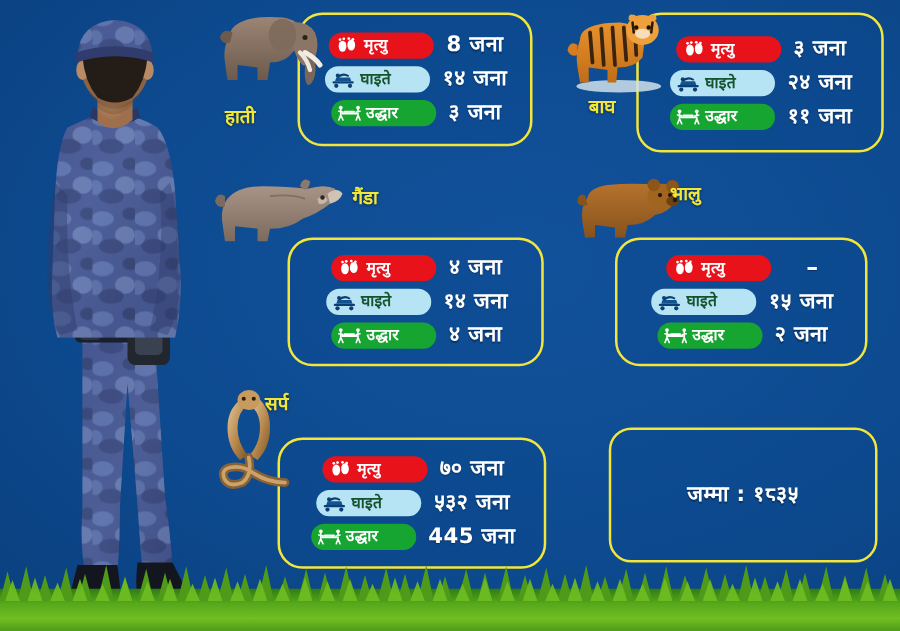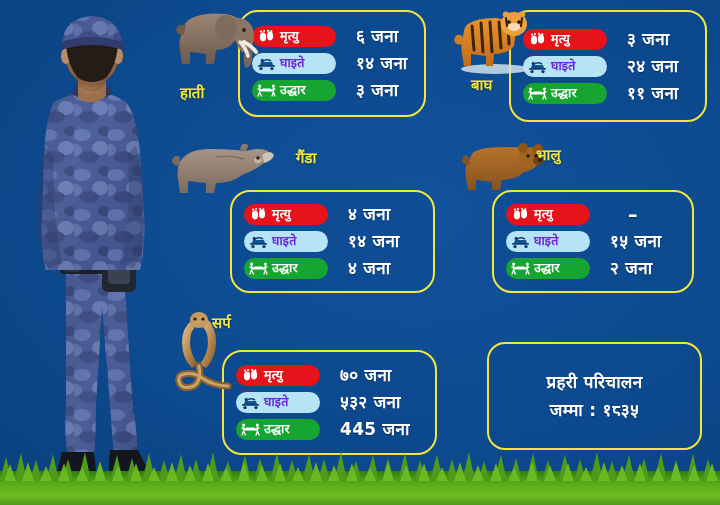--- a/index.html
+++ b/index.html
@@ -49,41 +49,42 @@
     box-sizing:border-box;
   }
   .rows{
     position:absolute;left:0;top:0;right:0;bottom:0;
     display:flex;flex-direction:column;justify-content:center;
     padding:6px 10px 6px 12px;
     box-sizing:border-box;
     gap:2px;
   }
   .row{
-    display:flex;align-items:center;gap:20px;
+    display:flex;align-items:center;gap:10px;
     height:25px;
+    justify-content:center;
   }
   .badge{
     display:flex;align-items:center;gap:4px;
     height:21px;min-width:84px;
     border-radius:11px;
     padding:0 9px 0 5px;
     box-sizing:border-box;
     flex:0 0 auto;
   }
   .badge .bicon{width:19px;height:15px;flex:0 0 auto;display:block;}
   .badge .bicon svg{display:block;width:19px;height:15px;overflow:visible;}
   .badge .btxt{
     font-size:12.5px;font-weight:bold;line-height:1;
     white-space:nowrap;letter-spacing:.2px;
   }
   .b-death{background:#e8121a;}
   .b-death .btxt{color:#ffffff;}
   .b-injured{background:#b7e4f4;}
-  .b-injured .btxt{color:#6d28d9;}
+  .b-injured .btxt{color:#14532d;}
   .b-rescue{background:#17a532;}
   .b-rescue .btxt{color:#ffffff;}
 
   .value{
     color:#ffffff;font-size:17px;font-weight:bold;
     white-space:nowrap;line-height:1;letter-spacing:.3px;
     text-shadow:0 1px 1px rgba(0,0,0,.35);
   }
   .value.dash{font-size:19px;padding-left:18px;}
 
@@ -235,21 +236,21 @@
       </defs>
       <path d="M10 22 Q4 30 6 42 L8 56 L16 56 L16 44 L34 46 L34 56 L42 56 L44 46 Q60 46 70 38 Q82 34 92 26 Q100 20 96 14 Q88 10 74 14 Q58 12 38 12 Q18 12 10 22 Z" fill="url(#rhigrad)"></path>
       <path d="M90 18 Q98 12 102 18 Q100 24 92 26 Z" fill="#cfc3b5"></path>
       <path d="M82 22 Q88 18 90 23 Q88 27 83 26 Z" fill="#c4b8ab"></path>
       <path d="M68 12 Q70 4 76 8 Q76 13 72 15 Z" fill="#8b7a6c"></path>
       <circle cx="86" cy="21" r="1.8" fill="#2d241d"></circle>
       <path d="M8 20 Q2 16 0 24 Q2 30 8 28 Z" fill="#7c6a5e"></path>
       <path d="M44 20 Q60 18 72 22" stroke="#6b5b4f" stroke-width="1.5" fill="none" opacity=".6"></path>
     </svg>
   </div>
-  <div class="aname" style="left:296px;top:151px;">गैंडा</div>
+  <div class="aname" style="left:282px;top:151px;">गैंडा</div>
 
   <div class="animal" style="left:462px;top:140px;width:84px;height:56px;">
     <svg viewBox="0 0 84 56" xmlns="http://www.w3.org/2000/svg">
       <defs>
         <linearGradient id="beagrad" x1="0" y1="0" x2="0" y2="1">
           <stop offset="0%" stop-color="#b5722c"></stop>
             <stop offset="100%" stop-color="#87531d"></stop>
         </linearGradient>
       </defs>
       <path d="M8 18 Q2 26 4 38 L6 50 L14 50 L14 40 L30 42 L30 50 L38 50 L40 40 Q54 40 62 32 Q74 30 78 20 Q78 10 66 8 Q44 6 24 8 Q10 10 8 18 Z" fill="url(#beagrad)"></path>
@@ -295,21 +296,21 @@
                 <ellipse cx="6" cy="8" rx="3.1" ry="4.4" fill="#fff"></ellipse>
                 <ellipse cx="13" cy="7" rx="3.1" ry="4.4" fill="#fff"></ellipse>
                 <circle cx="4" cy="2.6" r="1.1" fill="#fff"></circle>
                 <circle cx="7" cy="2" r="1.1" fill="#fff"></circle>
                 <circle cx="11" cy="1.8" r="1.1" fill="#fff"></circle>
                 <circle cx="14.3" cy="2.4" r="1.1" fill="#fff"></circle>
               </svg>
           </span>
           <span class="btxt">मृत्यु</span>
         </div>
-        <span class="value">६ जना</span>
+        <span class="value">8 जना</span>
       </div>
       <div class="row">
         <div class="badge b-injured">
           <span class="bicon">
             <svg viewBox="0 0 19 15">
                 <rect x="1" y="9" width="17" height="1.8" rx=".9" fill="#0b3f73"></rect>
                 <circle cx="4" cy="12.6" r="1.7" fill="#0b3f73"></circle>
                 <circle cx="15" cy="12.6" r="1.7" fill="#0b3f73"></circle>
                 <path d="M3 9 L4 6 L15 6 L16 9 Z" fill="#12528f"></path>
                 <path d="M5 6 Q9 2 14 5" stroke="#0b3f73" stroke-width="1.6" fill="none"></path>
@@ -545,21 +546,20 @@
               </svg>
           </span>
           <span class="btxt">उद्धार</span>
         </div>
         <span class="value">445 जना</span>
       </div>
     </div>
   </div>
 
   <div class="summary" style="left:487px;top:342px;width:215px;height:108px;">
-    <div>प्रहरी परिचालन</div>
     <div>जम्मा : १८३५</div>
   </div>
 
   <div class="grass-blades">
     <svg viewBox="0 0 720 30" preserveAspectRatio="none" xmlns="http://www.w3.org/2000/svg">
       <g fill="#4f9a18">
         <path d="M0 30 L6 6 L12 30 Z M14 30 L21 2 L27 30 Z M30 30 L36 9 L42 30 Z M46 30 L53 3 L59 30 Z M62 30 L68 8 L74 30 Z M78 30 L85 1 L91 30 Z M94 30 L100 10 L106 30 Z M110 30 L117 4 L123 30 Z M126 30 L132 7 L138 30 Z M142 30 L149 2 L155 30 Z M158 30 L164 9 L170 30 Z M174 30 L181 3 L187 30 Z M190 30 L196 8 L202 30 Z M206 30 L213 1 L219 30 Z M222 30 L228 10 L234 30 Z M238 30 L245 4 L251 30 Z M254 30 L260 7 L266 30 Z M270 30 L277 2 L283 30 Z M286 30 L292 9 L298 30 Z M302 30 L309 3 L315 30 Z M318 30 L324 8 L330 30 Z M334 30 L341 1 L347 30 Z M350 30 L356 10 L362 30 Z M366 30 L373 4 L379 30 Z M382 30 L388 7 L394 30 Z M398 30 L405 2 L411 30 Z M414 30 L420 9 L426 30 Z M430 30 L437 3 L443 30 Z M446 30 L452 8 L458 30 Z M462 30 L469 1 L475 30 Z M478 30 L484 10 L490 30 Z M494 30 L501 4 L507 30 Z M510 30 L516 7 L522 30 Z M526 30 L533 2 L539 30 Z M542 30 L548 9 L554 30 Z M558 30 L565 3 L571 30 Z M574 30 L580 8 L586 30 Z M590 30 L597 1 L603 30 Z M606 30 L612 10 L618 30 Z M622 30 L629 4 L635 30 Z M638 30 L644 7 L650 30 Z M654 30 L661 2 L667 30 Z M670 30 L676 9 L682 30 Z M686 30 L693 3 L699 30 Z M702 30 L708 8 L714 30 Z"></path>
       </g>
       <g fill="#6fbe22" opacity=".9">
         <path d="M4 30 L10 13 L16 30 Z M22 30 L28 11 L34 30 Z M40 30 L46 15 L52 30 Z M58 30 L64 12 L70 30 Z M76 30 L82 16 L88 30 Z M94 30 L100 11 L106 30 Z M112 30 L118 14 L124 30 Z M130 30 L136 12 L142 30 Z M148 30 L154 16 L160 30 Z M166 30 L172 11 L178 30 Z M184 30 L190 14 L196 30 Z M202 30 L208 12 L214 30 Z M220 30 L226 16 L232 30 Z M238 30 L244 11 L250 30 Z M256 30 L262 14 L268 30 Z M274 30 L280 12 L286 30 Z M292 30 L298 16 L304 30 Z M310 30 L316 11 L322 30 Z M328 30 L334 14 L340 30 Z M346 30 L352 12 L358 30 Z M364 30 L370 16 L376 30 Z M382 30 L388 11 L394 30 Z M400 30 L406 14 L412 30 Z M418 30 L424 12 L430 30 Z M436 30 L442 16 L448 30 Z M454 30 L460 11 L466 30 Z M472 30 L478 14 L484 30 Z M490 30 L496 12 L502 30 Z M508 30 L514 16 L520 30 Z M526 30 L532 11 L538 30 Z M544 30 L550 14 L556 30 Z M562 30 L568 12 L574 30 Z M580 30 L586 16 L592 30 Z M598 30 L604 11 L610 30 Z M616 30 L622 14 L628 30 Z M634 30 L640 12 L646 30 Z M652 30 L658 16 L664 30 Z M670 30 L676 11 L682 30 Z M688 30 L694 14 L700 30 Z M706 30 L712 12 L718 30 Z"></path>

